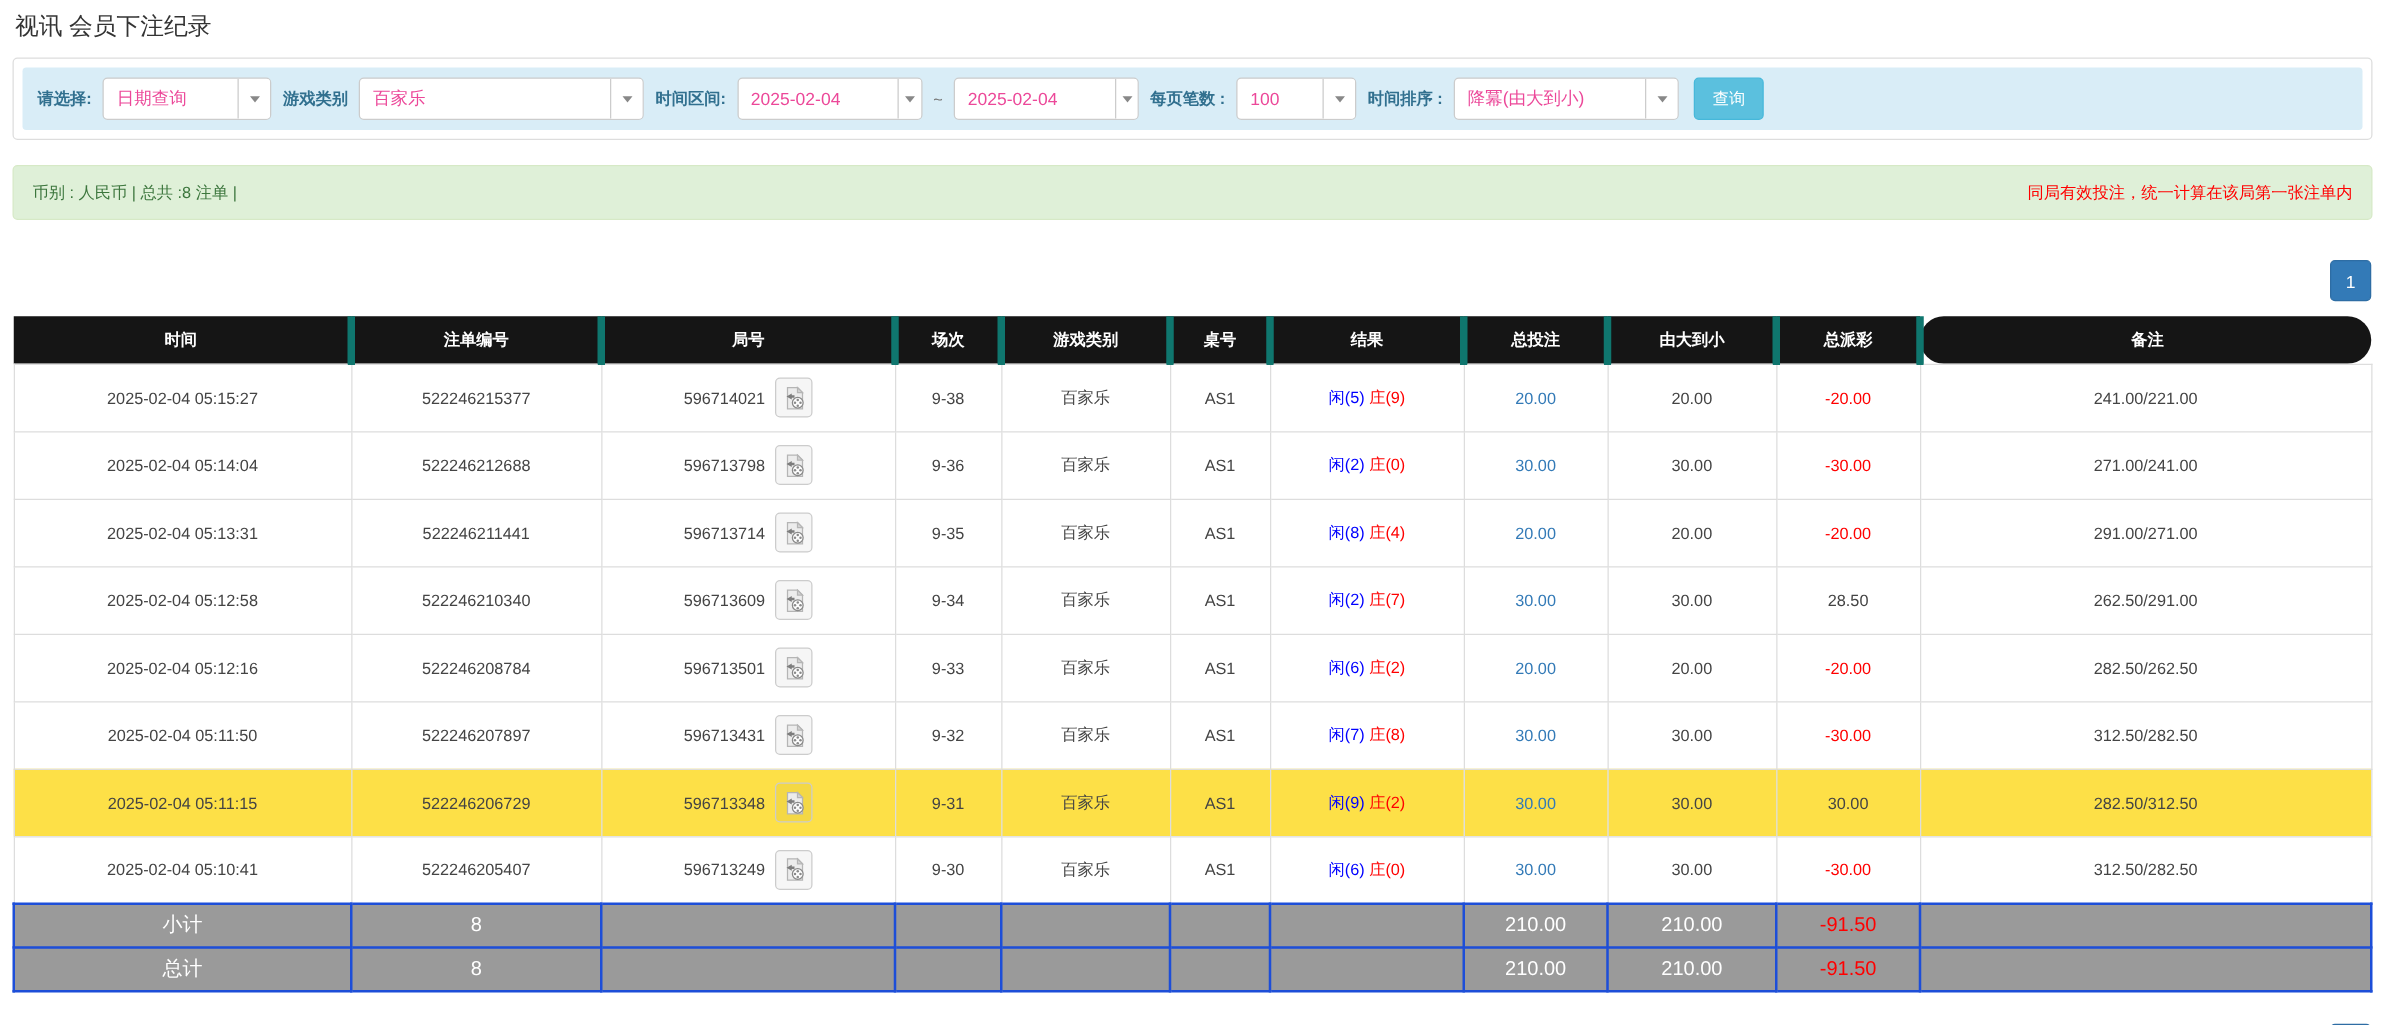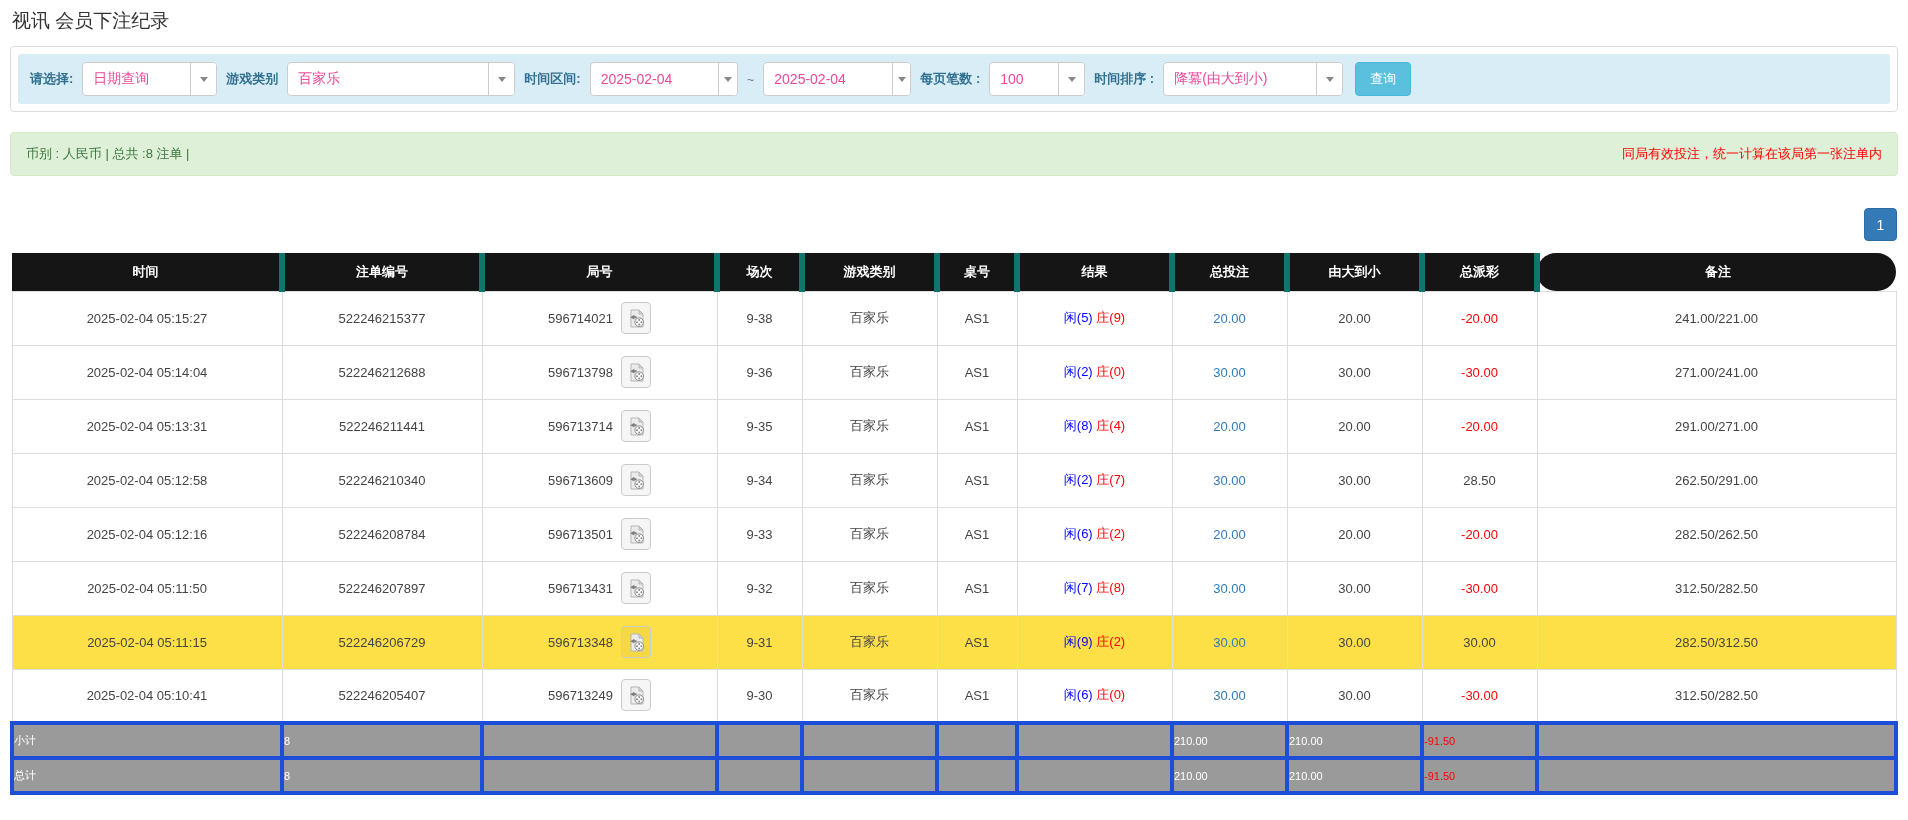--- a/index.html
+++ b/index.html
@@ -58,22 +58,22 @@
     font-size: 13px; color: #444; }
   tr.highlight td { background: #fde047; }
   .round-cell-inner { display: flex; align-items: center; justify-content: center; gap: 8px; }
   .video-btn { width: 30px; height: 32px; border: 1px solid #ccc; border-radius: 4px;
     background: rgba(0,0,0,0.035); display: inline-flex; align-items: center;
     justify-content: center; cursor: pointer; }
   .player { color: #0000ff; }
   .banker { color: #f00; text-align: center; }
   .bet-link { color: #337ab7; text-decoration: none; cursor: pointer; }
   .neg { color: #f00 !important; }
-  tfoot td { background: #9a9a9a; color: #fff; font-size: 11px; height: 35px;
-    border: 4px solid #1d4ed8; }
+  tfoot td { background: #9a9a9a; color: #fff; font-size: 16px; height: 35px;
+    border: 2px solid #1d4ed8; text-align: center; }
 </style>
 </head>
 <body>
 
 <div class="page">
 
   <div class="page-title">视讯 会员下注纪录</div>
 
   <div class="filter-panel">
     <div class="filter-bar">

